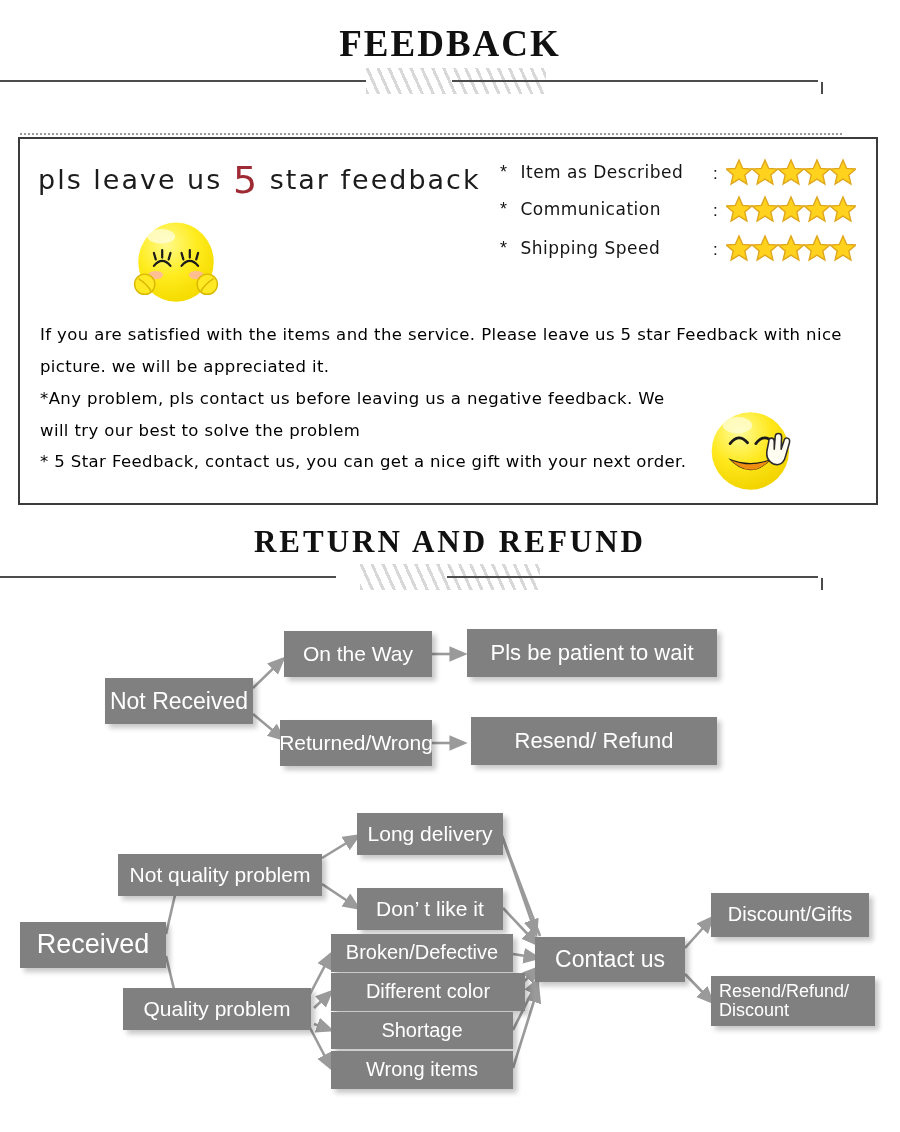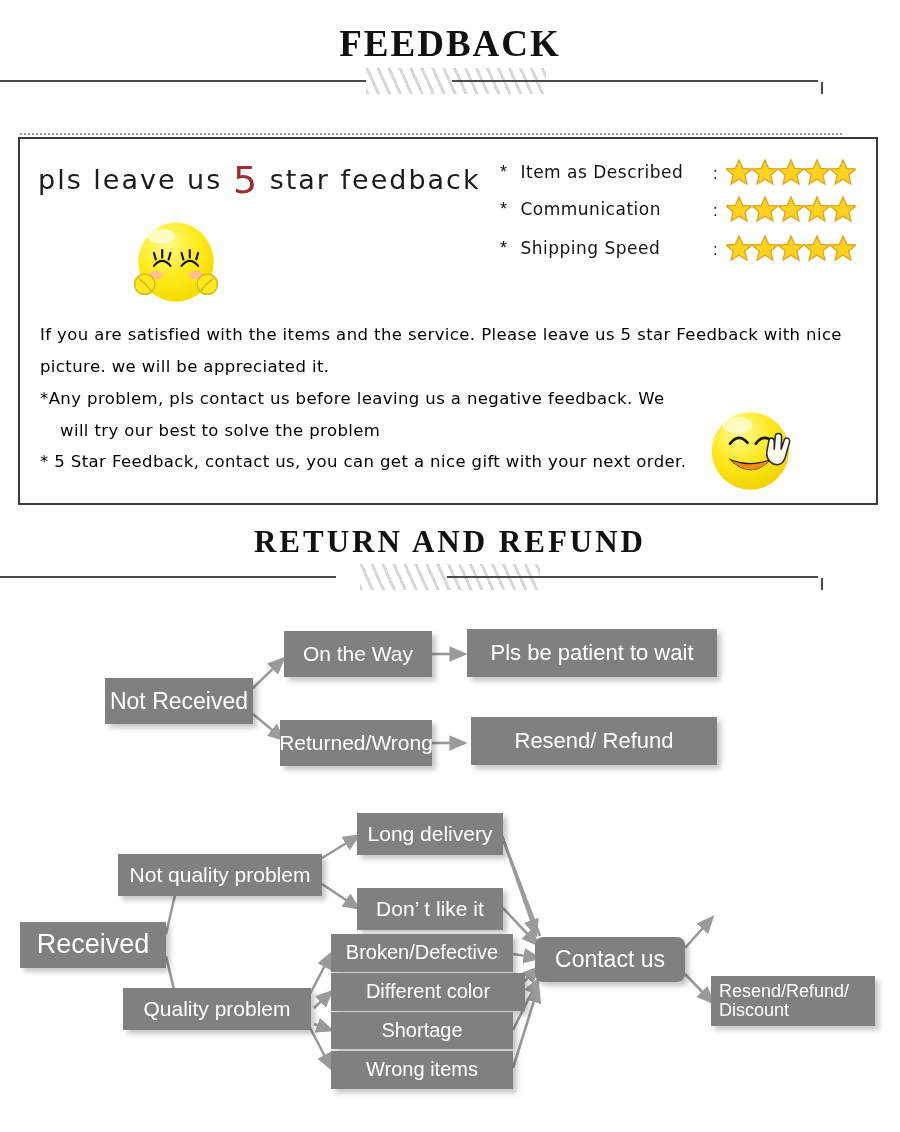--- a/index.html
+++ b/index.html
@@ -70,21 +70,21 @@
   #rating-1{top:199px;}
   #rating-2{top:238px;}
 
   .body-line{
     position:absolute;left:40px;font-size:16.5px;color:#000000;
     font-family:"DejaVu Sans",sans-serif;letter-spacing:.4px;white-space:nowrap;
   }
   #bl-0{top:325px;}
   #bl-1{top:357px;}
   #bl-2{top:389px;}
-  #bl-3{top:421px;margin-left:20px;}
+  #bl-3{top:421px;}
   #bl-4{top:452px;}
 
   
   #smiley-1{position:absolute;left:130px;top:218px;width:92px;height:92px;}
   #smiley-2{position:absolute;left:706px;top:405px;width:96px;height:92px;}
 
   
   #flow{position:absolute;left:0;top:596px;width:900px;height:510px;}
   #flow svg.links{position:absolute;left:0;top:0;width:900px;height:510px;}
   .node{
@@ -309,22 +309,25 @@
   <div class="node" style="left:331px;top:377px;width:194px;height:38px;font-size:20px;">
     <span>Different color</span>
   </div>
   <div class="node" style="left:331px;top:416px;width:182px;height:37px;font-size:20px;justify-content:center;">
     <span>Shortage</span>
   </div>
   <div class="node" style="left:331px;top:455px;width:182px;height:38px;font-size:20px;">
     <span>Wrong items</span>
   </div>
 
-  <div class="node" style="left:535px;top:341px;width:150px;height:45px;font-size:23px;border-radius:8px;">
+  <div class="node" style="left:535px;top:341px;width:150px;height:45px;font-size:23px;">
     <span>Contact us</span>
   </div>
 
+  <div class="node" style="left:711px;top:297px;width:158px;height:44px;font-size:20px;">
+    <span>Discount/Gifts</span>
+  </div>
   <div class="node" style="left:711px;top:380px;width:164px;height:50px;font-size:18px;
               justify-content:flex-start;padding-left:8px;text-align:left;white-space:pre-line;">
     <span>Resend/Refund/
 Discount</span>
   </div>
 </div>
 
 </body></html>

